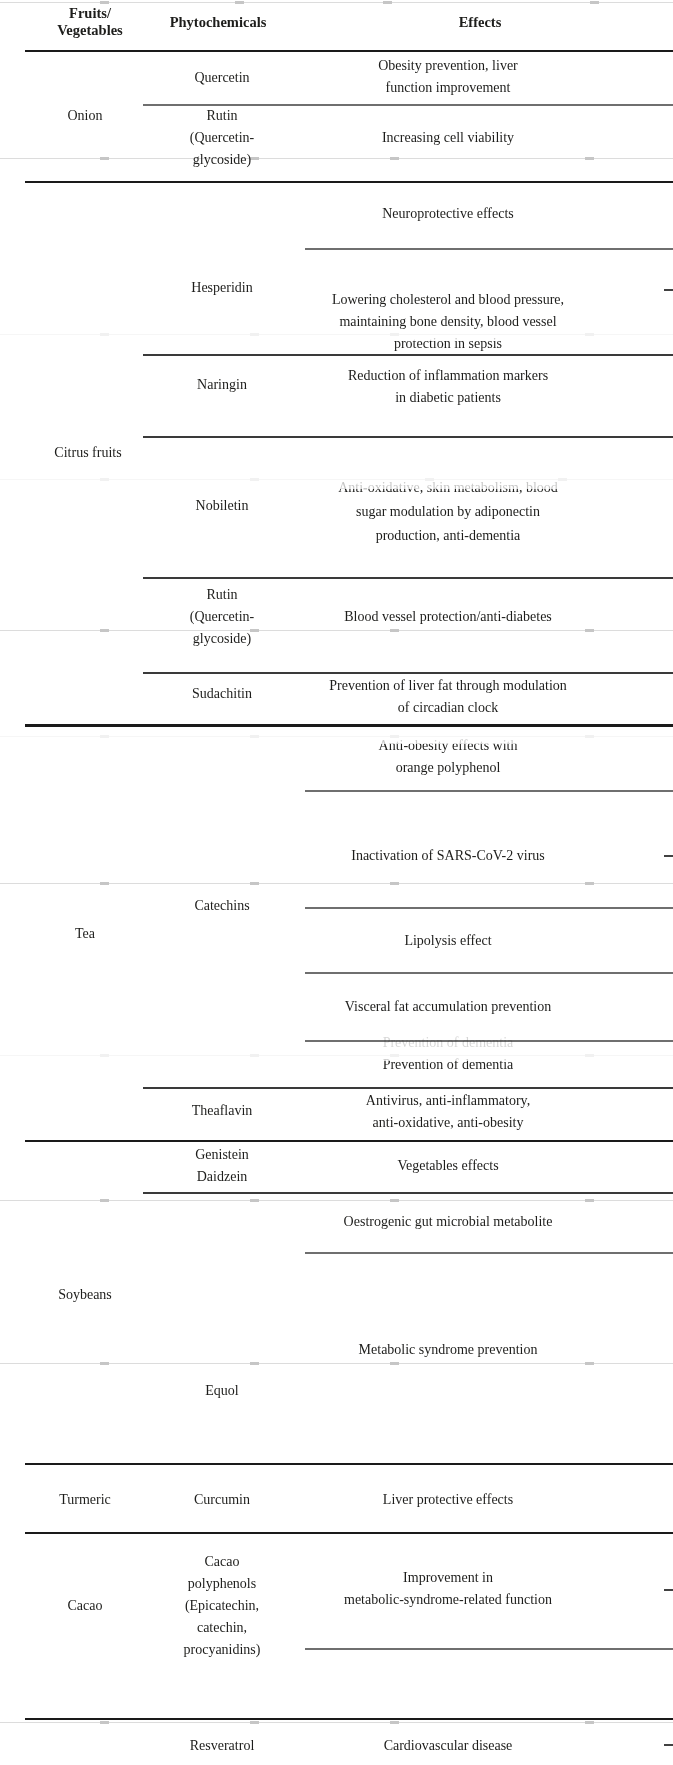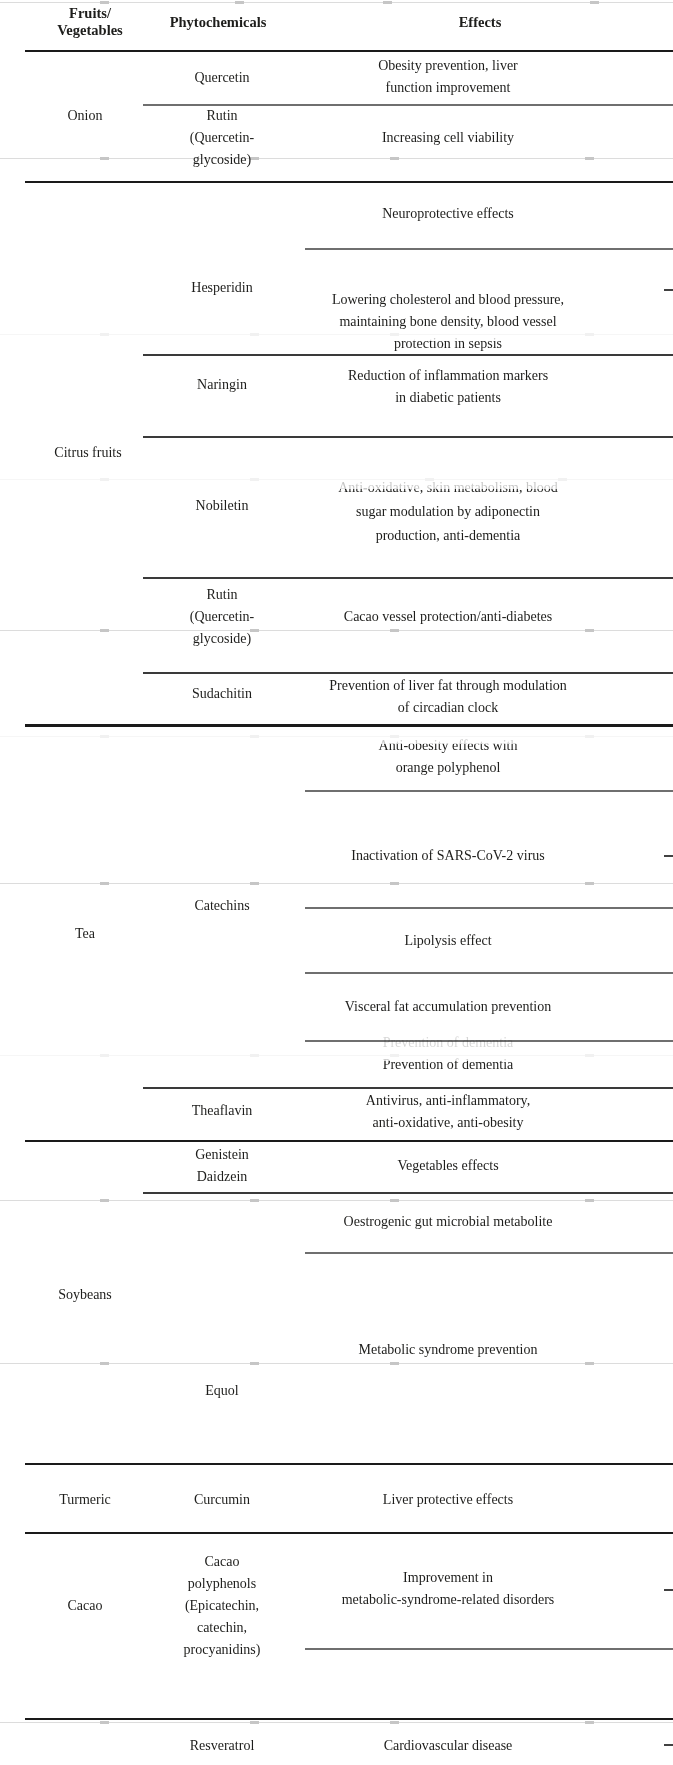--- a/index.html
+++ b/index.html
@@ -151,38 +151,38 @@
   <div class="t" style="left:288px;top:127px;width:320px">Increasing cell viability</div>
   <div class="t" style="left:288px;top:203px;width:320px">Neuroprotective effects</div>
   <div class="t" style="left:288px;top:289px;width:320px">Lowering cholesterol and blood pressure,
 maintaining bone density, blood vessel
 protection in sepsis</div>
   <div class="t" style="left:288px;top:365px;width:320px">Reduction of inflammation markers
 in diabetic patients</div>
   <div class="t" style="left:283px;top:476px;width:330px;line-height:24px">Anti-oxidative, skin metabolism, blood
 sugar modulation by adiponectin
 production, anti-dementia</div>
-  <div class="t" style="left:288px;top:606px;width:320px">Cacao vessel protection/anti-diabetes</div>
+  <div class="t" style="left:288px;top:606px;width:320px">Blood vessel protection/anti-diabetes</div>
   <div class="t" style="left:278px;top:675px;width:340px">Prevention of liver fat through modulation
 of circadian clock</div>
   <div class="t" style="left:288px;top:735px;width:320px">Anti-obesity effects with
 orange polyphenol</div>
   <div class="t" style="left:288px;top:845px;width:320px">Inactivation of SARS-CoV-2 virus</div>
   <div class="t" style="left:288px;top:930px;width:320px">Lipolysis effect</div>
   <div class="t" style="left:288px;top:996px;width:320px">Visceral fat accumulation prevention</div>
   <div class="t ghost" style="left:288px;top:1032px;width:320px">Prevention of dementia</div>
   <div class="t" style="left:288px;top:1054px;width:320px">Prevention of dementia</div>
   <div class="t" style="left:288px;top:1090px;width:320px">Antivirus, anti-inflammatory,
 anti-oxidative, anti-obesity</div>
   <div class="t" style="left:288px;top:1155px;width:320px">Vegetables effects</div>
   <div class="t" style="left:288px;top:1211px;width:320px">Oestrogenic gut microbial metabolite</div>
   <div class="t" style="left:288px;top:1489px;width:320px">Liver protective effects</div>
   <div class="t" style="left:288px;top:1339px;width:320px">Metabolic syndrome prevention</div>
   <div class="t" style="left:288px;top:1567px;width:320px">Improvement in
-metabolic-syndrome-related disorders</div>
+metabolic-syndrome-related function</div>
   <div class="t" style="left:288px;top:1735px;width:320px">Cardiovascular disease</div>
 
   <div class="wash" style="top:330px"></div>
   <div class="wash" style="top:478px"></div>
   <div class="wash" style="top:733px"></div>
   <div class="wash" style="top:1050px"></div>
 
   <div class="dash" style="top:289px"></div>
   <div class="dash" style="top:855px"></div>
   <div class="dash" style="top:1589px"></div>

